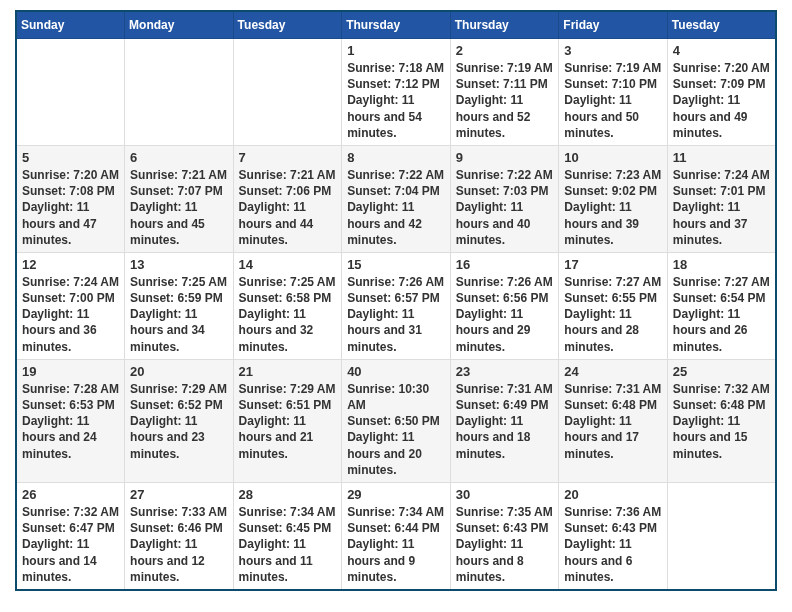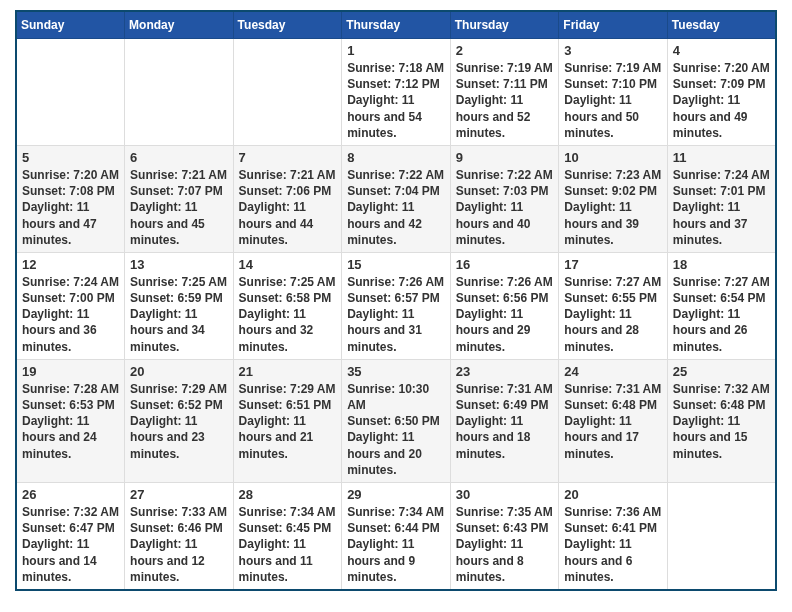--- a/index.html
+++ b/index.html
@@ -250,21 +250,21 @@
 Sunset: 6:52 PM
 Daylight: 11 hours and 23 minutes.</div>
           </td>
           <td>
             <div class="day-number">21</div>
             <div class="day-info" style="white-space: pre-line;">Sunrise: 7:29 AM
 Sunset: 6:51 PM
 Daylight: 11 hours and 21 minutes.</div>
           </td>
           <td>
-            <div class="day-number">35</div>
+            <div class="day-number">40</div>
             <div class="day-info" style="white-space: pre-line;">Sunrise: 10:30 AM
 Sunset: 6:50 PM
 Daylight: 11 hours and 20 minutes.</div>
           </td>
           <td>
             <div class="day-number">23</div>
             <div class="day-info" style="white-space: pre-line;">Sunrise: 7:31 AM
 Sunset: 6:49 PM
 Daylight: 11 hours and 18 minutes.</div>
           </td>
@@ -308,20 +308,20 @@
           </td>
           <td>
             <div class="day-number">30</div>
             <div class="day-info" style="white-space: pre-line;">Sunrise: 7:35 AM
 Sunset: 6:43 PM
 Daylight: 11 hours and 8 minutes.</div>
           </td>
           <td>
             <div class="day-number">20</div>
             <div class="day-info" style="white-space: pre-line;">Sunrise: 7:36 AM
-Sunset: 6:41 PM
+Sunset: 6:43 PM
 Daylight: 11 hours and 6 minutes.</div>
           </td>
           <td class="empty-cell"></td>
         </tr>
       </tbody>
   </table>
 </div>
 
 </body></html>

